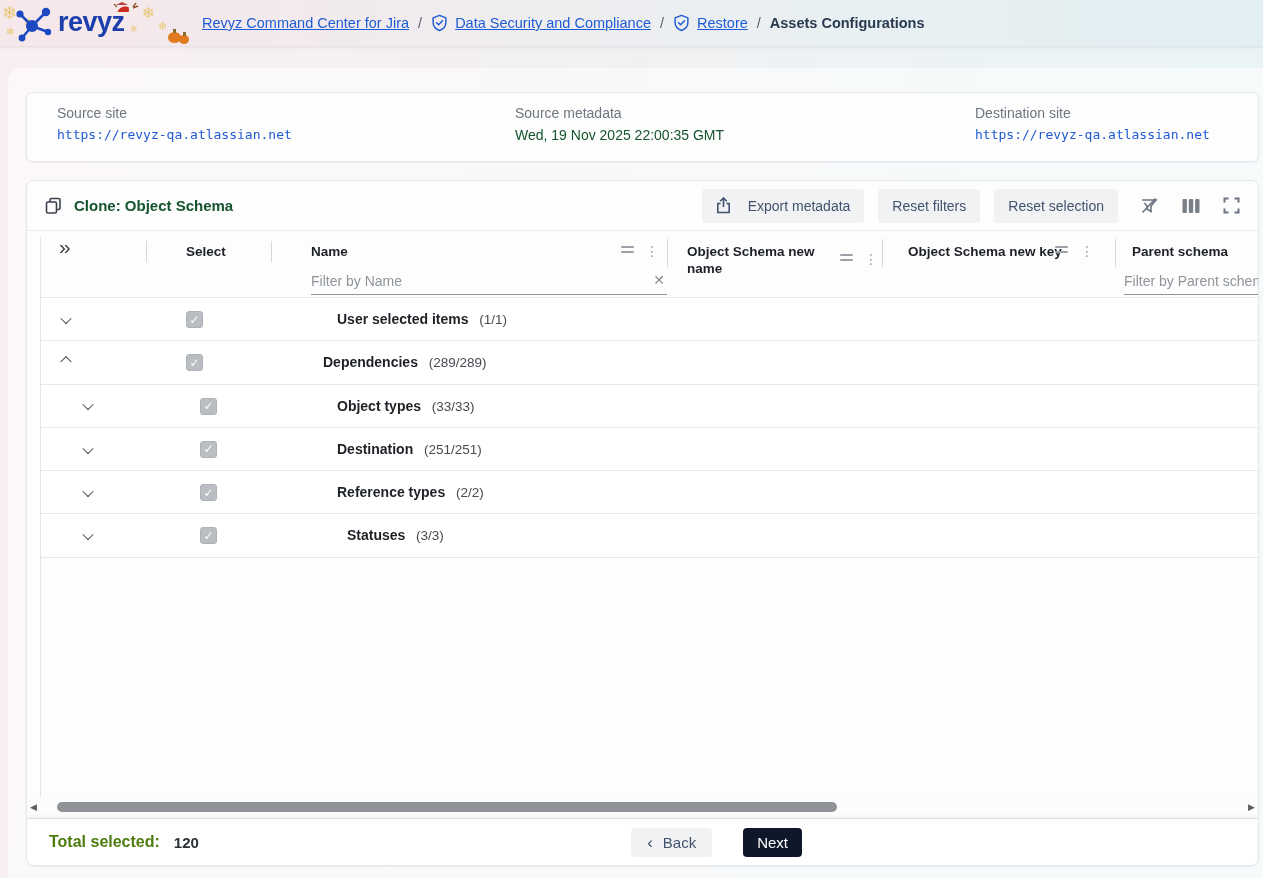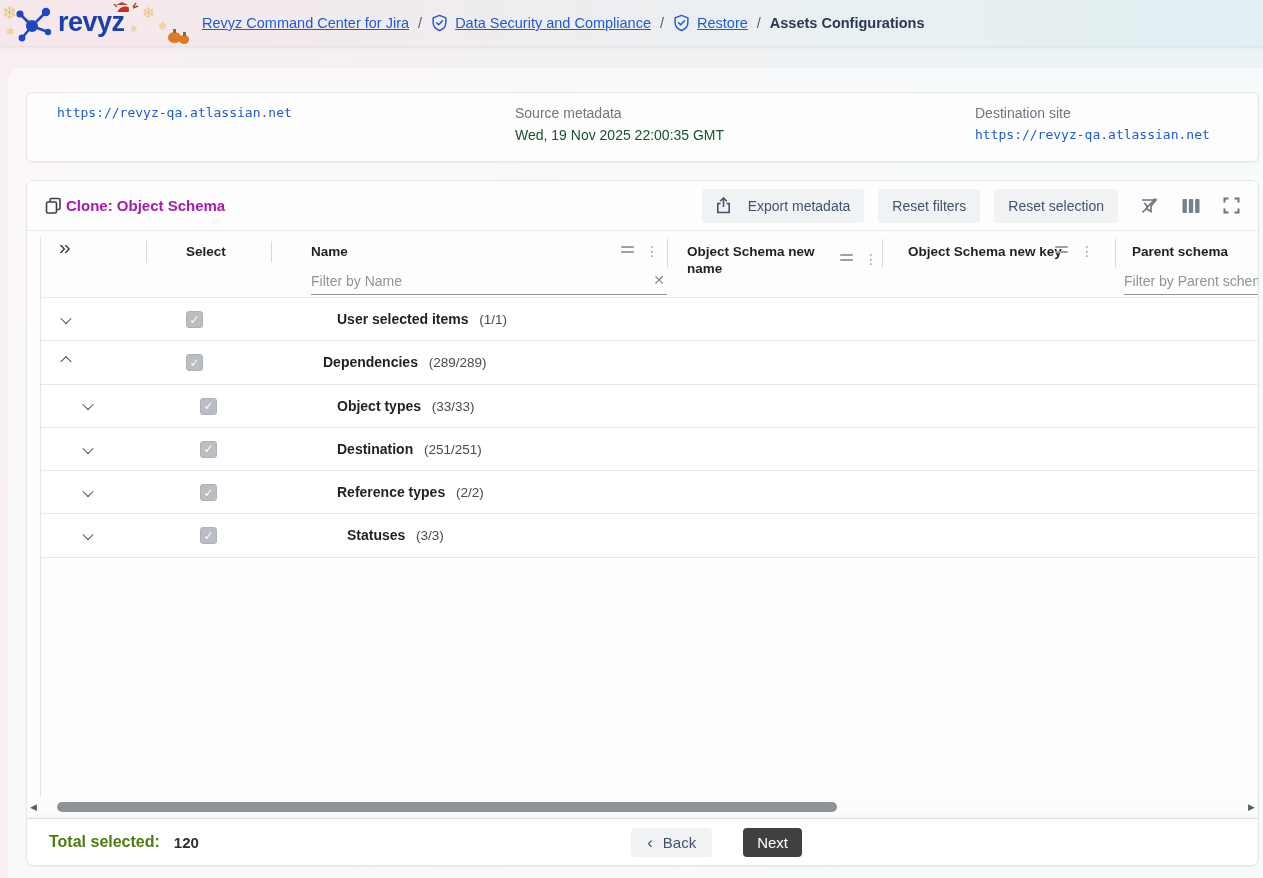--- a/index.html
+++ b/index.html
@@ -34,21 +34,21 @@
   .info-card { left:26px; top:92px; width:1233px; height:70px; }
   .info-block { position:absolute; top:9px; }
   .info-label { font-size:14px; color:#6e7680; line-height:22px; }
   .info-url { font-family:"DejaVu Sans Mono",monospace; font-size:13px; color:#1f5ad2; line-height:22px; }
   .info-val { font-size:14px; color:#14532d; line-height:22px; }
 
   
   .panel { left:26px; top:180px; width:1233px; height:686px; border-radius:8px; overflow:hidden; }
   .panel-head { position:absolute; left:0; top:0; width:100%; height:50px; display:flex; align-items:center;
     padding:0 16px 0 18px; border-bottom:1px solid #ecedef; background:#fdfdfe; }
-  .panel-title { font-size:15px; color:#a21caf; margin-left:4px; flex:0 0 auto; }
+  .panel-title { font-size:15px; color:#14532d; margin-left:12px; flex:0 0 auto; }
   .head-spacer { flex:1; }
   .btn { display:inline-flex; align-items:center; gap:17px; background:#f1f2f4; color:#42526e;
     border:none; border-radius:4px; font-size:14px; font-family:inherit; height:34px; padding:0 14px;
     cursor:pointer; white-space:nowrap; }
   .btn + .btn { margin-left:14px; }
   .icon-btn { background:none; border:none; cursor:pointer; margin-left:19px; display:inline-flex;
     align-items:center; padding:2px; }
 
   
   .grid { position:absolute; left:13px; top:56px; right:0; bottom:46px; border-left:1px solid #e3e5e8; }
@@ -91,21 +91,21 @@
 
   
   .panel-foot { position:absolute; left:0; right:0; bottom:0; height:46px; background:#fff;
     box-shadow:0 -2px 5px rgba(30,30,40,0.05); display:flex; align-items:center; padding:0 16px 0 22px; }
   .total-label { font-size:16px; font-weight:bold; color:#4d7c0f; }
   .total-value { font-size:15px; font-weight:bold; color:#2b2f36; margin-left:14px; }
   .foot-spacer { flex:1; }
   .back-btn { display:inline-flex; align-items:center; gap:10px; background:#f1f2f4; color:#42526e;
     border:none; border-radius:4px; height:29px; padding:0 16px; font-size:15px; font-family:inherit; cursor:pointer; }
   .back-chev { font-size:17px; line-height:1; color:#42526e; }
-  .next-btn { background:#404040; color:#fff; border:none; border-radius:4px; height:29px; padding:0 14px;
+  .next-btn { background:#0f172a; color:#fff; border:none; border-radius:4px; height:29px; padding:0 14px;
     font-size:15px; font-family:inherit; cursor:pointer; margin-left:31px; margin-right:440px; }
 </style>
 </head>
 <body>
 
 <div class="viewport">
 
   <header class="topbar">
     <div class="logo">
       <span class="snow" style="left:2px;top:2px;font-size:18px;">❄</span>
@@ -162,20 +162,21 @@
         </a>
         <span class="crumb-sep">/</span>
         <span class="crumb-current"><span>Assets Configurations</span></span>
       </nav>
   </header>
 
   <div class="surface"></div>
 
   <section class="card info-card">
     <div class="info-block" style="left:30px;">
+      <div class="info-label">Source site</div>
       <a class="info-url">https://revyz-qa.atlassian.net</a>
     </div>
     <div class="info-block" style="left:488px;">
       <div class="info-label">Source metadata</div>
       <div class="info-val">Wed, 19 Nov 2025 22:00:35 GMT</div>
     </div>
     <div class="info-block" style="left:948px;">
       <div class="info-label">Destination site</div>
       <a class="info-url">https://revyz-qa.atlassian.net</a>
     </div>

